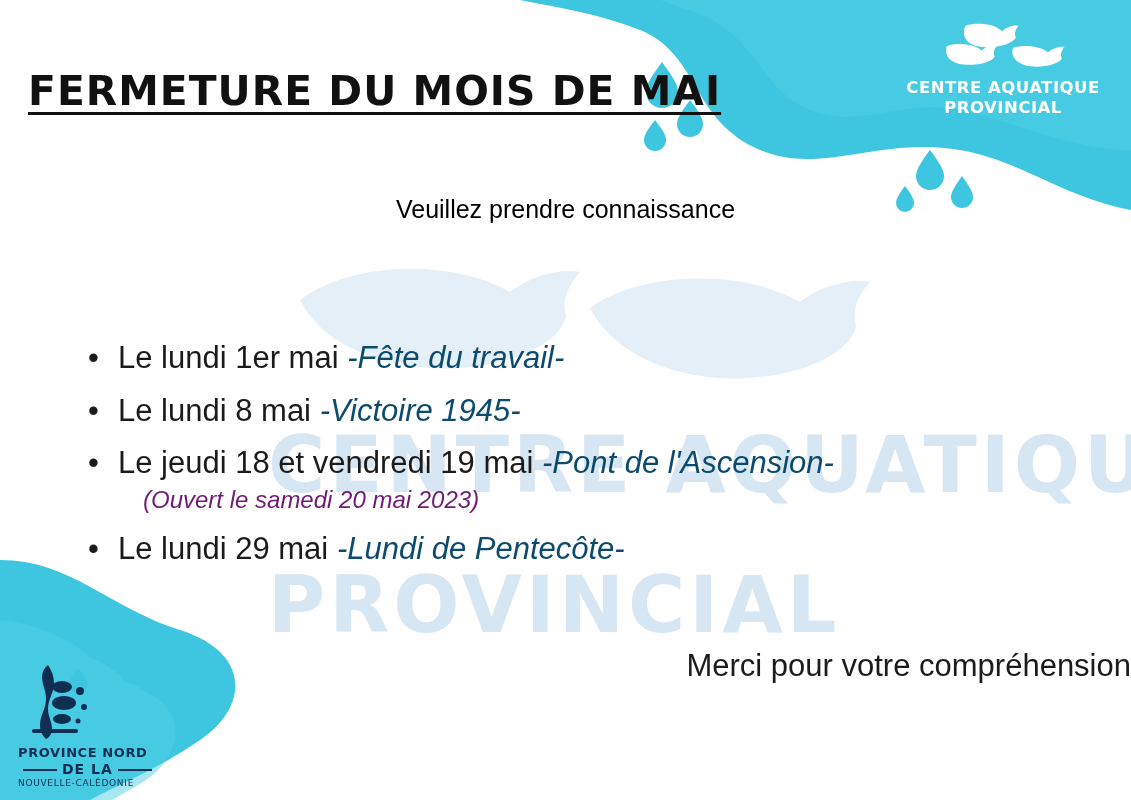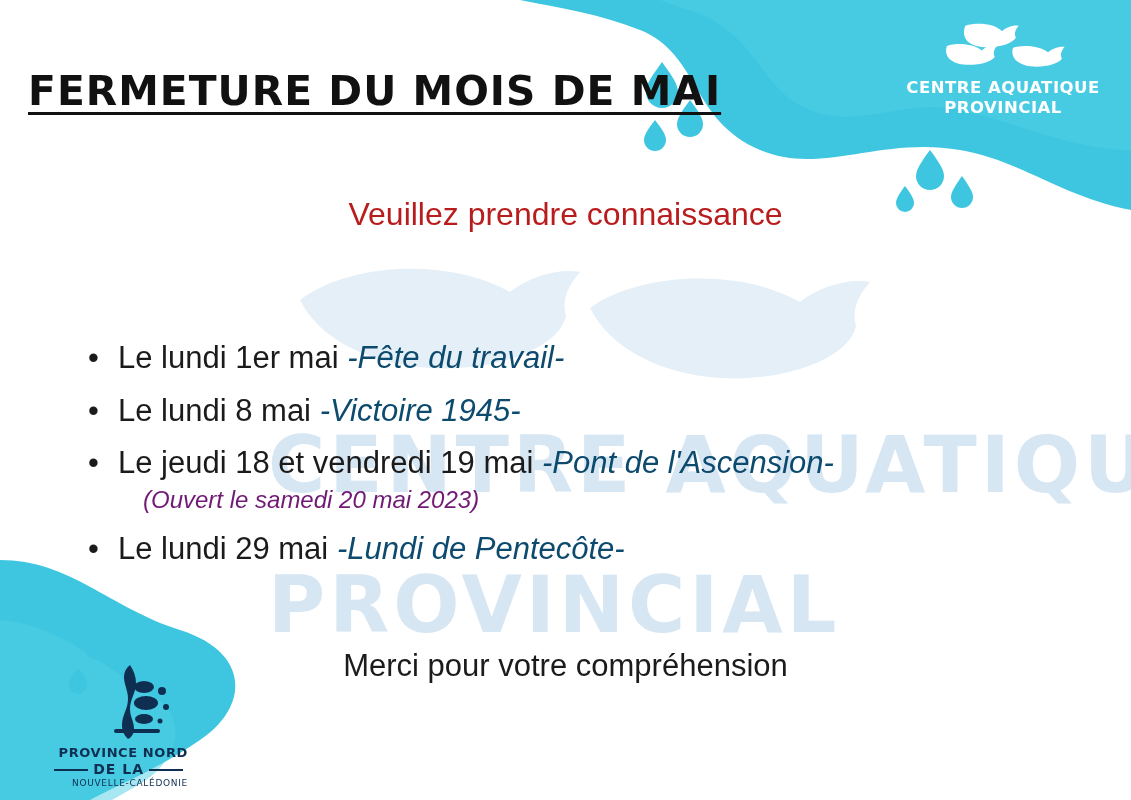--- a/index.html
+++ b/index.html
@@ -86,22 +86,22 @@
   }
 
   
   .intro {
     position: absolute;
     left: 0;
     right: 0;
     top: 190px;
     text-align: center;
     font-family: "Liberation Sans", sans-serif;
-    font-size: 32px;
-    color: #b91c1c;
+    font-size: 25px;
+    color: #000000;
     line-height: 1.55;
   }
   .intro b {
     font-weight: bold;
     text-decoration: underline;
     text-underline-offset: 4px;
   }
 
   .list {
     position: absolute;
@@ -136,33 +136,33 @@
     margin-left: 25px;
     font-size: 24px;
     font-style: italic;
     color: #701a75;
   }
   .thanks {
     position: absolute;
     left: 0;
     right: 0;
     top: 648px;
-    text-align: center;
+    text-align: right;
     font-family: "Liberation Sans", sans-serif;
     font-size: 31px;
     color: #1b1b1b;
   }
 
   
   .province-logo {
     position: absolute;
     left: 18px;
     bottom: 12px;
     width: 170px;
-    text-align: right;
+    text-align: left;
     color: #0e2f52;
     font-family: "DejaVu Sans", sans-serif;
   }
   .pl-name {
     font-weight: bold;
     font-size: 13px;
     letter-spacing: 0.6px;
     margin-top: 2px;
   }
   .pl-de {

